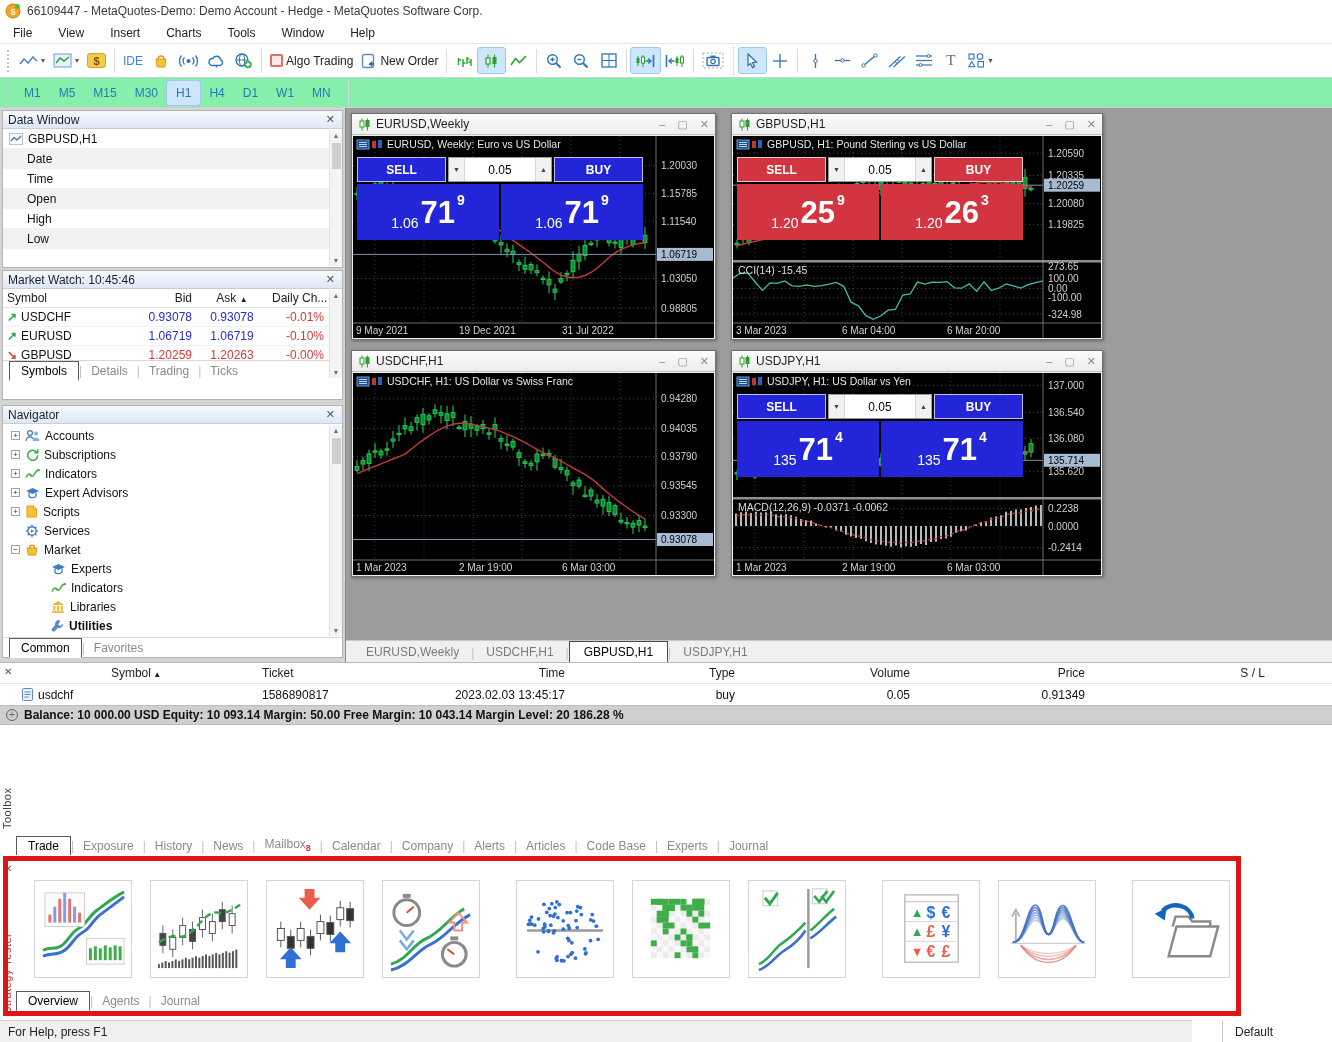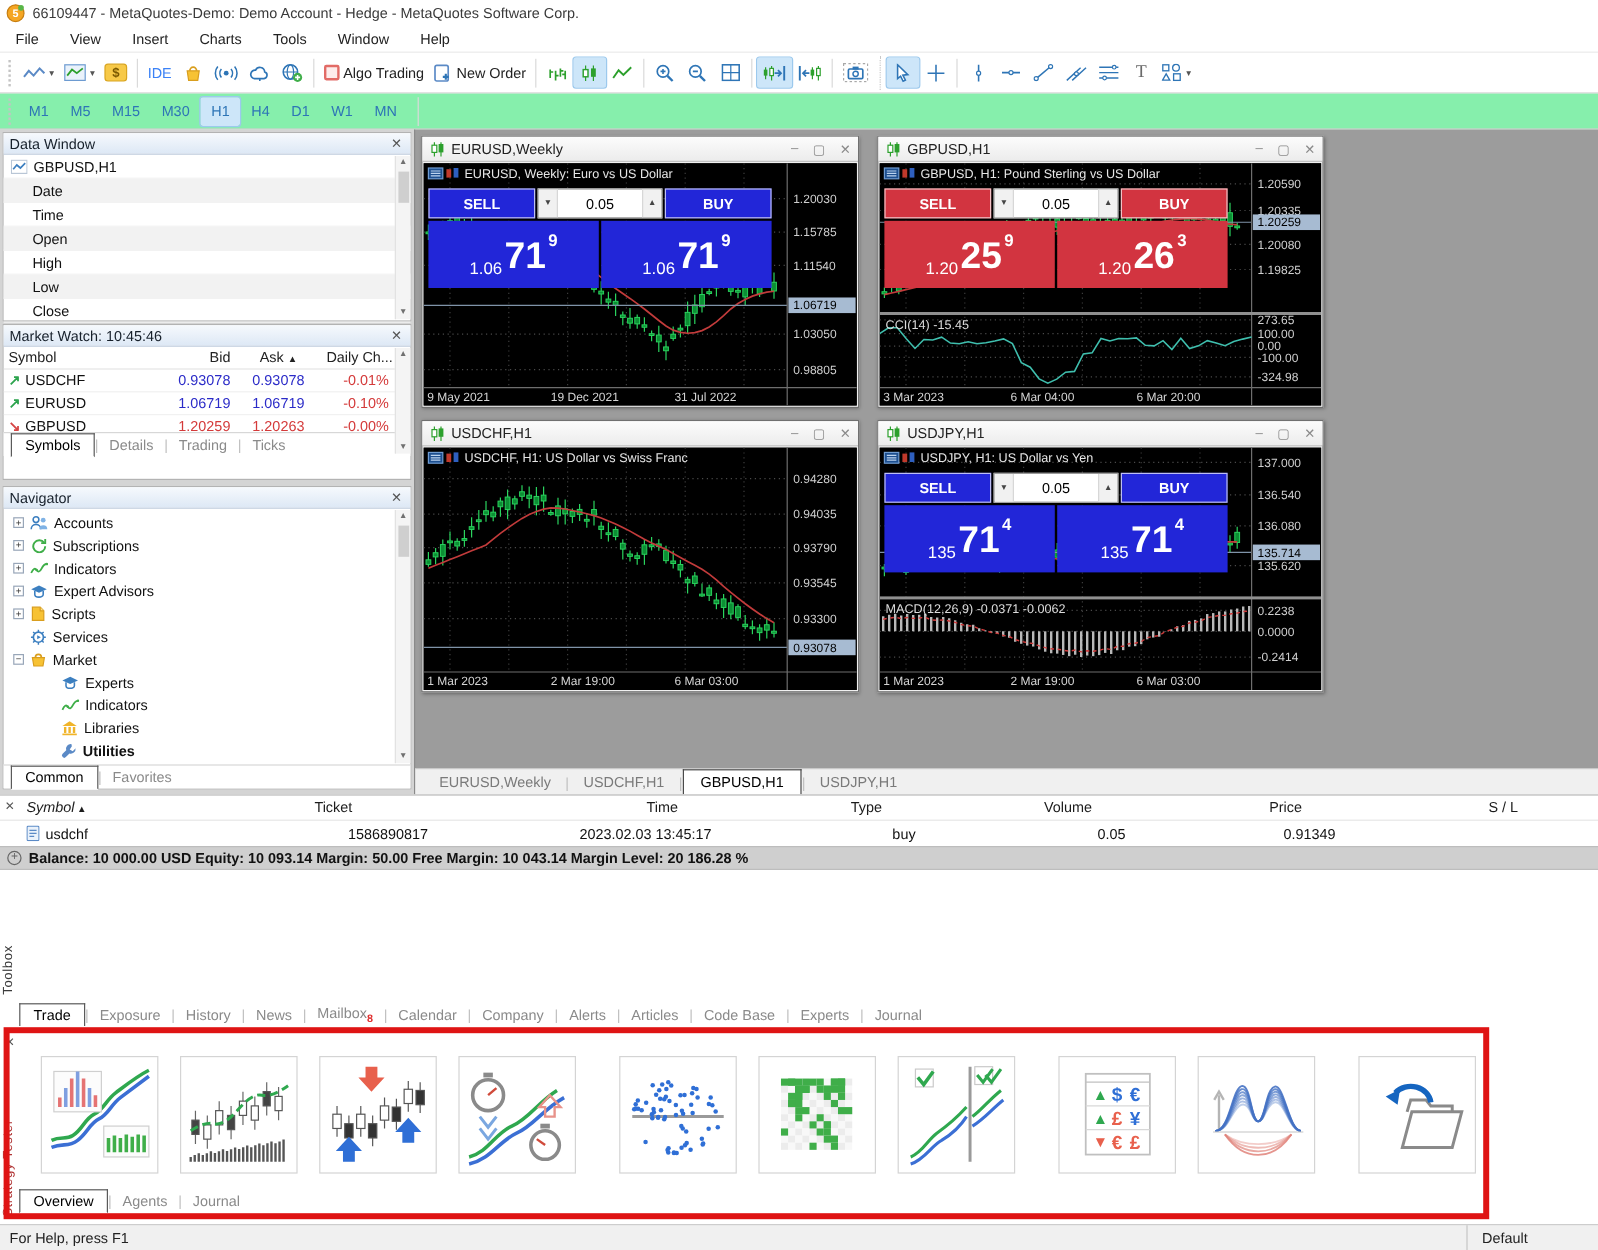--- a/index.html
+++ b/index.html
@@ -104,21 +104,21 @@
 
 .tester{position:absolute;left:0;top:855px;width:1332px;height:165px;background:#fff}
 .tiles{position:absolute;left:34px;top:25px;display:flex}
 .tile{width:98px;height:98px;border:1px solid #d4d4d4;background:#fff;margin-right:18px;flex:none}
 .tile.gapafter{margin-right:36px}
 
 
 .annotation{position:absolute;left:3px;top:856px;width:1238px;height:160px;border:5px solid #df1414;z-index:40;pointer-events:none}
 
 
-.statusbar{position:absolute;left:0;top:1020px;width:1332px;height:22px;background:#f0f0f0;border-top:1px solid #cdcdcd;display:flex;align-items:center;color:#222}
+.statusbar{position:absolute;left:0;top:1020px;width:1192px;height:22px;background:#f0f0f0;border-top:1px solid #cdcdcd;display:flex;align-items:center;color:#222}
 .sbleft{padding-left:8px}
 .sbcell{position:absolute;left:1222px;top:0;height:100%;border-left:1px solid #c6c6c6;display:flex;align-items:center;padding-left:12px}
 
 svg{display:block}
 svg text{font-family:"Liberation Sans",sans-serif}
 </style>
 </head>
 <body>
 
 <div id="app">
@@ -434,23 +434,20 @@
               <span class="dwlabel dwfield">Time</span>
             </div>
             <div class="dwrow alt">
               <span class="dwlabel dwfield">Open</span>
             </div>
             <div class="dwrow">
               <span class="dwlabel dwfield">High</span>
             </div>
             <div class="dwrow alt">
               <span class="dwlabel dwfield">Low</span>
-            </div>
-            <div class="dwrow">
-              <span class="dwlabel dwfield">Close</span>
             </div>
           </div>
         <div class="vscroll" style="top:19px;bottom:1px">
             <span class="sarr">▲</span>
             <div class="vthumb"></div>
             <span class="sarr" style="margin-top:auto">▼</span>
           </div>
       </div>
 
       <div class="panel" id="marketWatch" style="top:162px;height:130px">
@@ -1413,36 +1410,36 @@
               </div>
             </div>
           </div>
         </div>
       </div>
   </div>
 
   <div class="toolbox">
     <span class="closex">✕</span>
     <div class="trhead" id="trHead" style="padding-left:16px">
-        <span class="trc" style="width: 240px; text-align: left; font-style: italic;">Symbol<span style="font-size: 8px;"> ▲</span></span>
+        <span class="trc" style="width: 240px; text-align: center;">Symbol<span style="font-size: 8px;"> ▲</span></span>
         <span class="trc" style="width: 185px; text-align: left;">Ticket</span>
         <span class="trc" style="width: 130px; text-align: right;">Time</span>
         <span class="trc" style="width: 170px; text-align: right;">Type</span>
         <span class="trc" style="width: 175px; text-align: right;">Volume</span>
         <span class="trc" style="width: 175px; text-align: right;">Price</span>
         <span class="trc" style="width: 180px; text-align: right;">S / L</span>
       </div>
     <div class="trrow" id="trRow" style="padding-left:16px">
         <span class="trc" style="width: 240px; text-align: left;"><span style="display: inline-flex; vertical-align: -2px; margin-right: 5px;">
             <svg width="11" height="13">
               <rect x="0.5" y="0.5" width="10" height="12" rx="1" fill="#eaf2fb" stroke="#5b8ac6"></rect>
               <path d="M2.5,4 h6 M2.5,6.5 h6 M2.5,9 h4" stroke="#5b8ac6" stroke-width="1"></path>
             </svg>
           </span>usdchf</span>
-        <span class="trc" style="width: 185px; text-align: left; margin-left: 28px;">1586890817</span>
+        <span class="trc" style="width: 185px; text-align: left;">1586890817</span>
         <span class="trc" style="width: 130px; text-align: right;">2023.02.03 13:45:17</span>
         <span class="trc" style="width: 170px; text-align: right;">buy</span>
         <span class="trc" style="width: 175px; text-align: right;">0.05</span>
         <span class="trc" style="width: 175px; text-align: right;">0.91349</span>
         <span class="trc" style="width: 180px; text-align: right;"></span>
       </div>
     <div class="balancebar">
       <span class="bicon">+</span>
       <span>Balance: 10 000.00 USD  Equity: 10 093.14  Margin: 50.00  Free Margin: 10 043.14  Margin Level: 20 186.28 %</span>
     </div>

